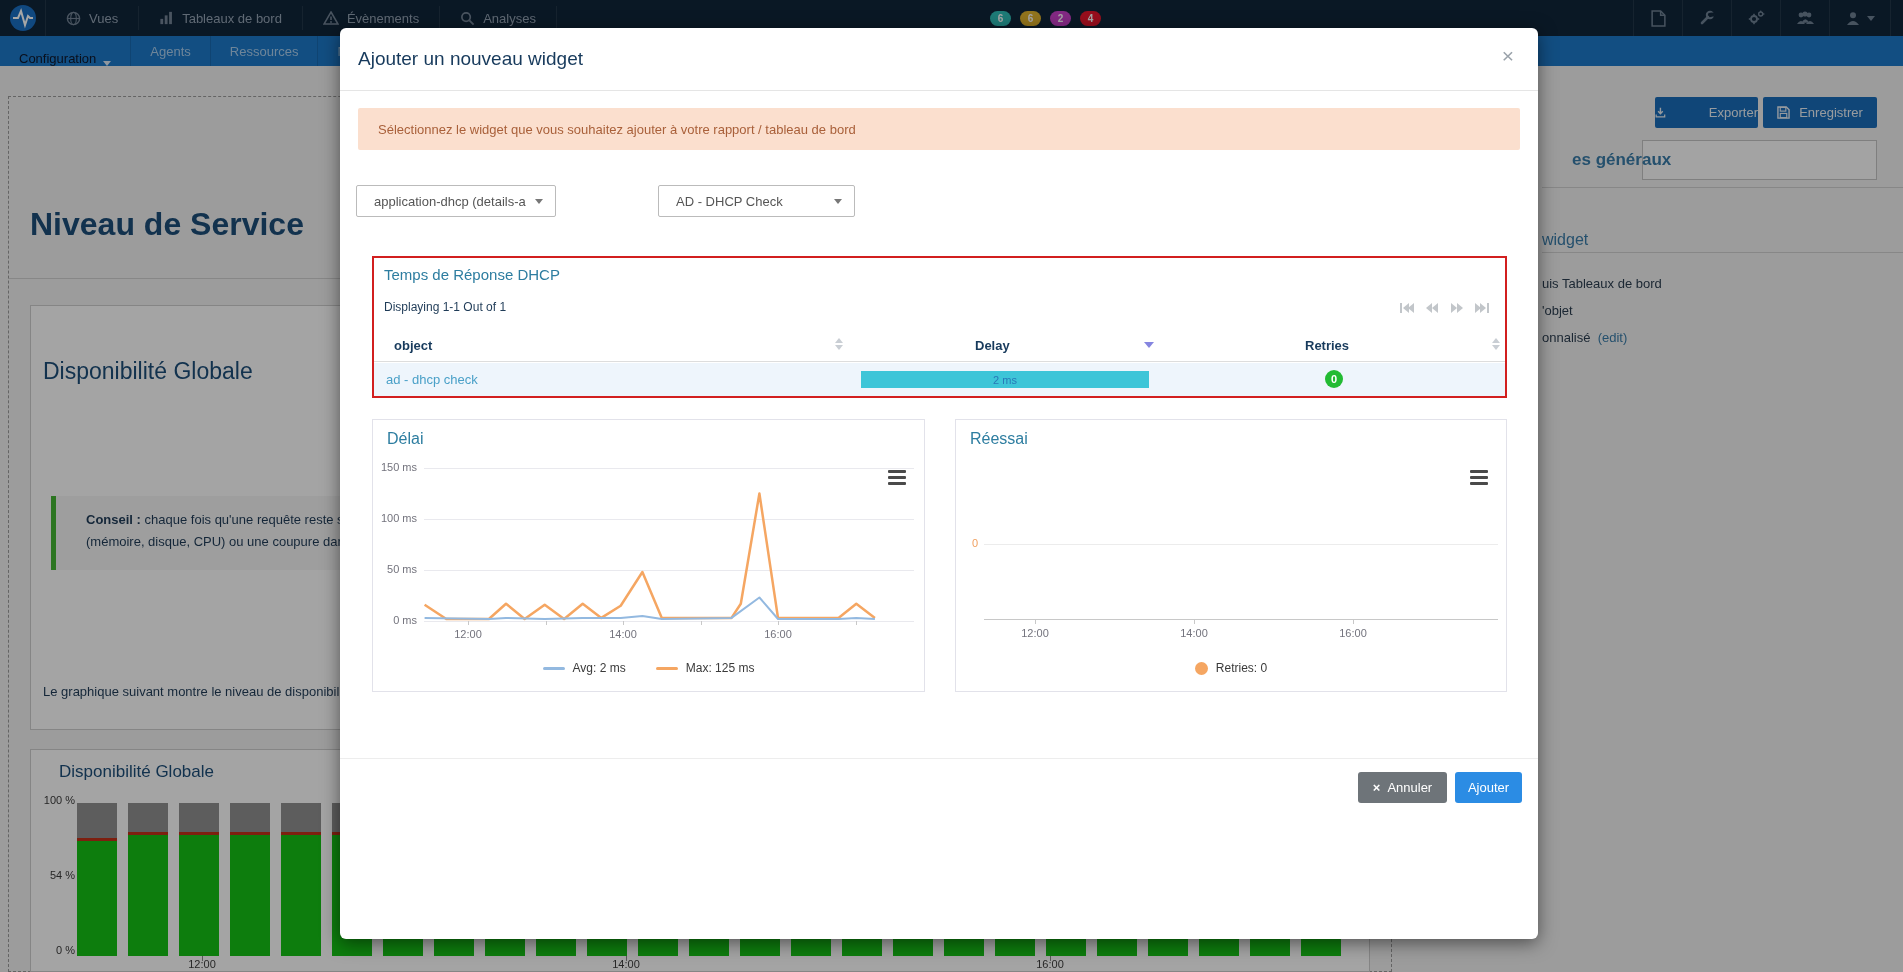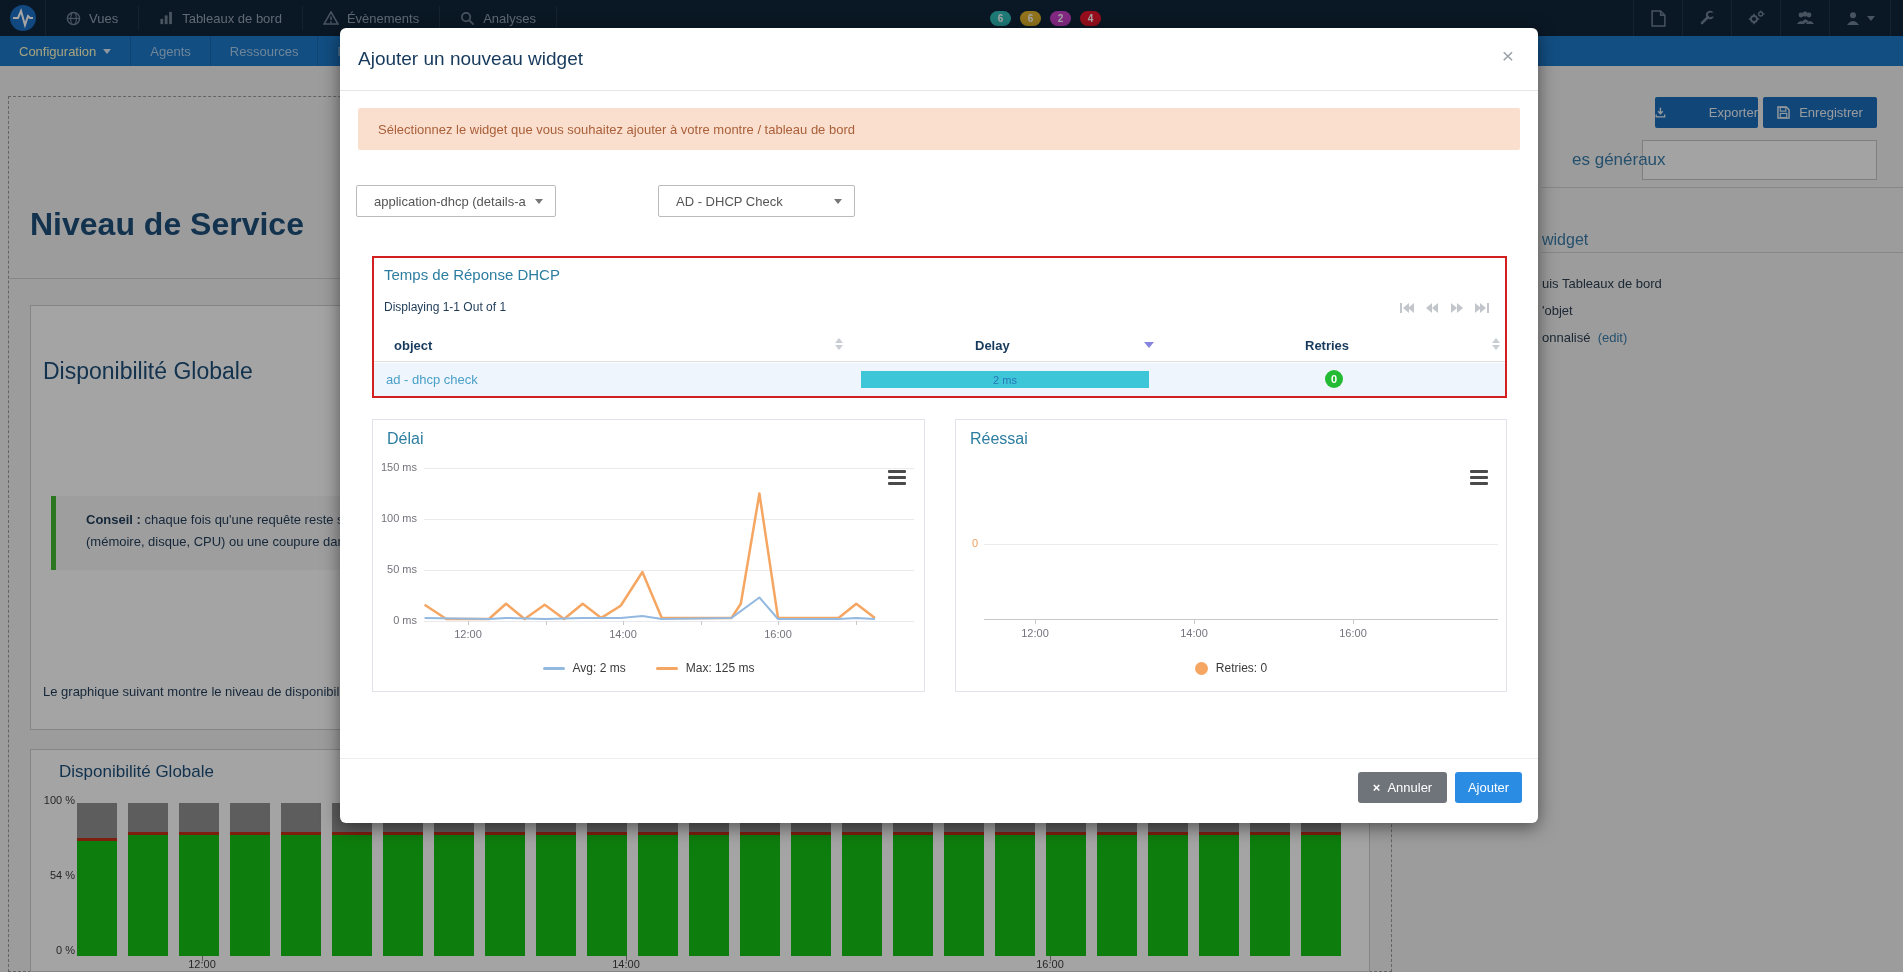--- a/index.html
+++ b/index.html
@@ -14,21 +14,21 @@
   .nav-item svg { opacity:.75; }
   #badges { position:absolute; left:990px; top:11px; display:flex; gap:9px; }
   .badge { min-width:21px; height:15px; border-radius:8px; color:#fff; font-size:10px; font-weight:bold; display:flex; align-items:center; justify-content:center; padding:0 6px; }
   #nav-right { position:absolute; right:12px; top:0; height:36px; display:flex; }
   .nav-icon-btn { width:49px; height:36px; display:flex; align-items:center; justify-content:center; border-left:1px solid rgba(255,255,255,.08); color:#6e8093; cursor:pointer; }
   .nav-icon-btn:last-child { border-right:1px solid rgba(255,255,255,.08); width:62px; gap:7px; }
 
   
   #subnav { position:absolute; left:0; top:36px; width:1903px; height:30px; background:#1c78c8; display:flex; }
   .subnav-item { height:30px; display:flex; align-items:center; gap:7px; padding:0 19px; font-size:13px; color:#a9cdec; border-right:1px solid rgba(0,0,0,.12); cursor:pointer; }
-  .subnav-item.active { color:#fef9c3; }
+  .subnav-item.active { color:#0f172a;align-items:flex-end; }
   .caret-down-w { width:0; height:0; border-left:4px solid transparent; border-right:4px solid transparent; border-top:5px solid #dce9f5; }
 
   
   #widget-zone { position:absolute; left:8px; top:96px; width:1384px; height:876px; border:1px dashed #9a9a9a; }
   #page-title { position:absolute; left:30px; top:206px; font-size:32px; font-weight:bold; color:#1d4e79; }
   #title-divider { position:absolute; left:9px; top:278px; width:1382px; height:1px; background:#cfcfcf; }
   .panel { position:absolute; background:#fcfcfc; border:1px solid #cccccc; }
   #panel1 { left:30px; top:305px; width:1340px; height:425px; }
   .section-title { position:absolute; left:12px; top:52px; font-size:23px; color:#1d4e79; }
   #conseil { position:absolute; left:20px; top:190px; width:1298px; height:74px; background:#f3f3f3; border-left:5px solid #44b434; padding:13px 0 0 30px; font-size:13px; line-height:22px; color:#1f3b57; }
@@ -49,21 +49,21 @@
   .frag-t { position:absolute; font-size:13px; color:#2c3e50; }
   .frag-hr { position:absolute; height:1px; background:#cfcfcf; }
   .bg-btn { position:absolute; height:31px; background:#1a6cb8; color:#e8eef4; font-size:13px; display:flex; align-items:center; justify-content:center; gap:9px; border:none; cursor:pointer; border-radius:2px; }
   #bg-input-frag { position:absolute; left:1642px; top:140px; width:235px; height:40px; background:#fafafa; border:1px solid #c4c4c4; }
   #frag-edit { color:#3a7ca8; cursor:pointer; }
 
   
   #overlay { position:absolute; inset:0; background:rgba(0,0,0,0.35); z-index:40; }
 
   
-  #modal { position:absolute; left:340px; top:28px; width:1198px; height:795px; background:#ffffff; border-radius:6px; box-shadow:0 4px 18px rgba(0,0,0,.5); z-index:50; }
+  #modal { position:absolute; left:340px; top:28px; width:1198px; height:911px; background:#ffffff; border-radius:6px; box-shadow:0 4px 18px rgba(0,0,0,.5); z-index:50; }
   #modal-title { position:absolute; left:18px; top:20px; font-size:19px; color:#173a5c; }
   #modal-close { position:absolute; right:16px; top:12px; font-size:21px; color:#9aa2aa; cursor:pointer; padding:4px 8px; }
   #modal-header-line { position:absolute; left:0; top:62px; width:1198px; height:1px; background:#e5e5e5; }
   #modal-alert { position:absolute; left:18px; top:80px; width:1162px; height:42px; background:#fbdfce; border-radius:2px; display:flex; align-items:center; padding-left:20px; font-size:13px; color:#a9603a; }
   .modal-select { position:absolute; top:157px; height:32px; border:1px solid #bbbbbb; border-radius:2px; background:#ffffff; display:flex; align-items:center; justify-content:space-between; padding:0 12px 0 17px; font-size:13px; color:#555555; cursor:pointer; }
   #select-report { left:16px; width:200px; }
   #select-widget { left:318px; width:197px; }
   .caret-down-g { width:0; height:0; border-left:4px solid transparent; border-right:4px solid transparent; border-top:5px solid #777; }
 
   
@@ -390,41 +390,41 @@
   </button>
   <button class="bg-btn" style="left:1763px; top:97px; width:114px;">
     <svg width="13" height="13" viewBox="0 0 14 14">
         <path d="M1 1 h9 l3 3 v9 h-12 z" fill="none" stroke="#e8eef4" stroke-width="1.5"></path>
         <rect x="3.5" y="1.5" width="6" height="4" fill="none" stroke="#e8eef4" stroke-width="1.2"></rect>
         <rect x="3.5" y="8" width="7" height="4.5" fill="none" stroke="#e8eef4" stroke-width="1.2"></rect>
       </svg>
     <span>Enregistrer</span>
   </button>
   <div id="bg-input-frag"></div>
-  <div class="frag-h" style="left:1572px; top:150px;">es généraux</div>
+  <div class="frag-h" style="left:1572px; top:150px;font-weight:bold;">es généraux</div>
   <div class="frag-hr" style="left:1542px; top:187px; width:361px;"></div>
   <div class="frag-h" style="left:1542px; top:222px; font-size:16px;margin-top:9px;">widget</div>
   <div class="frag-hr" style="left:1542px; top:252px; width:361px;"></div>
   <div class="frag-t" style="left:1542px; top:276px;">uis Tableaux de bord</div>
   <div class="frag-t" style="left:1542px; top:303px;">'objet</div>
   <div class="frag-t" style="left:1542px; top:330px;">
     <span>onnalisé</span>&nbsp;
     <span id="frag-edit">(edit)</span>
   </div>
 </div>
 
 <div id="overlay"></div>
 
 <div id="modal">
   <div id="modal-title">Ajouter un nouveau widget</div>
   <div id="modal-close">×</div>
   <div id="modal-header-line"></div>
 
   <div id="modal-alert">
-    <span>Sélectionnez le widget que vous souhaitez ajouter à votre montre / tableau de bord</span>
+    <span>Sélectionnez le widget que vous souhaitez ajouter à votre rapport / tableau de bord</span>
   </div>
 
   <div class="modal-select" id="select-report">
     <span>application-dhcp (details-a</span>
     <span class="caret-down-g"></span>
   </div>
   <div class="modal-select" id="select-widget">
     <span>AD - DHCP Check</span>
     <span class="caret-down-g"></span>
   </div>

